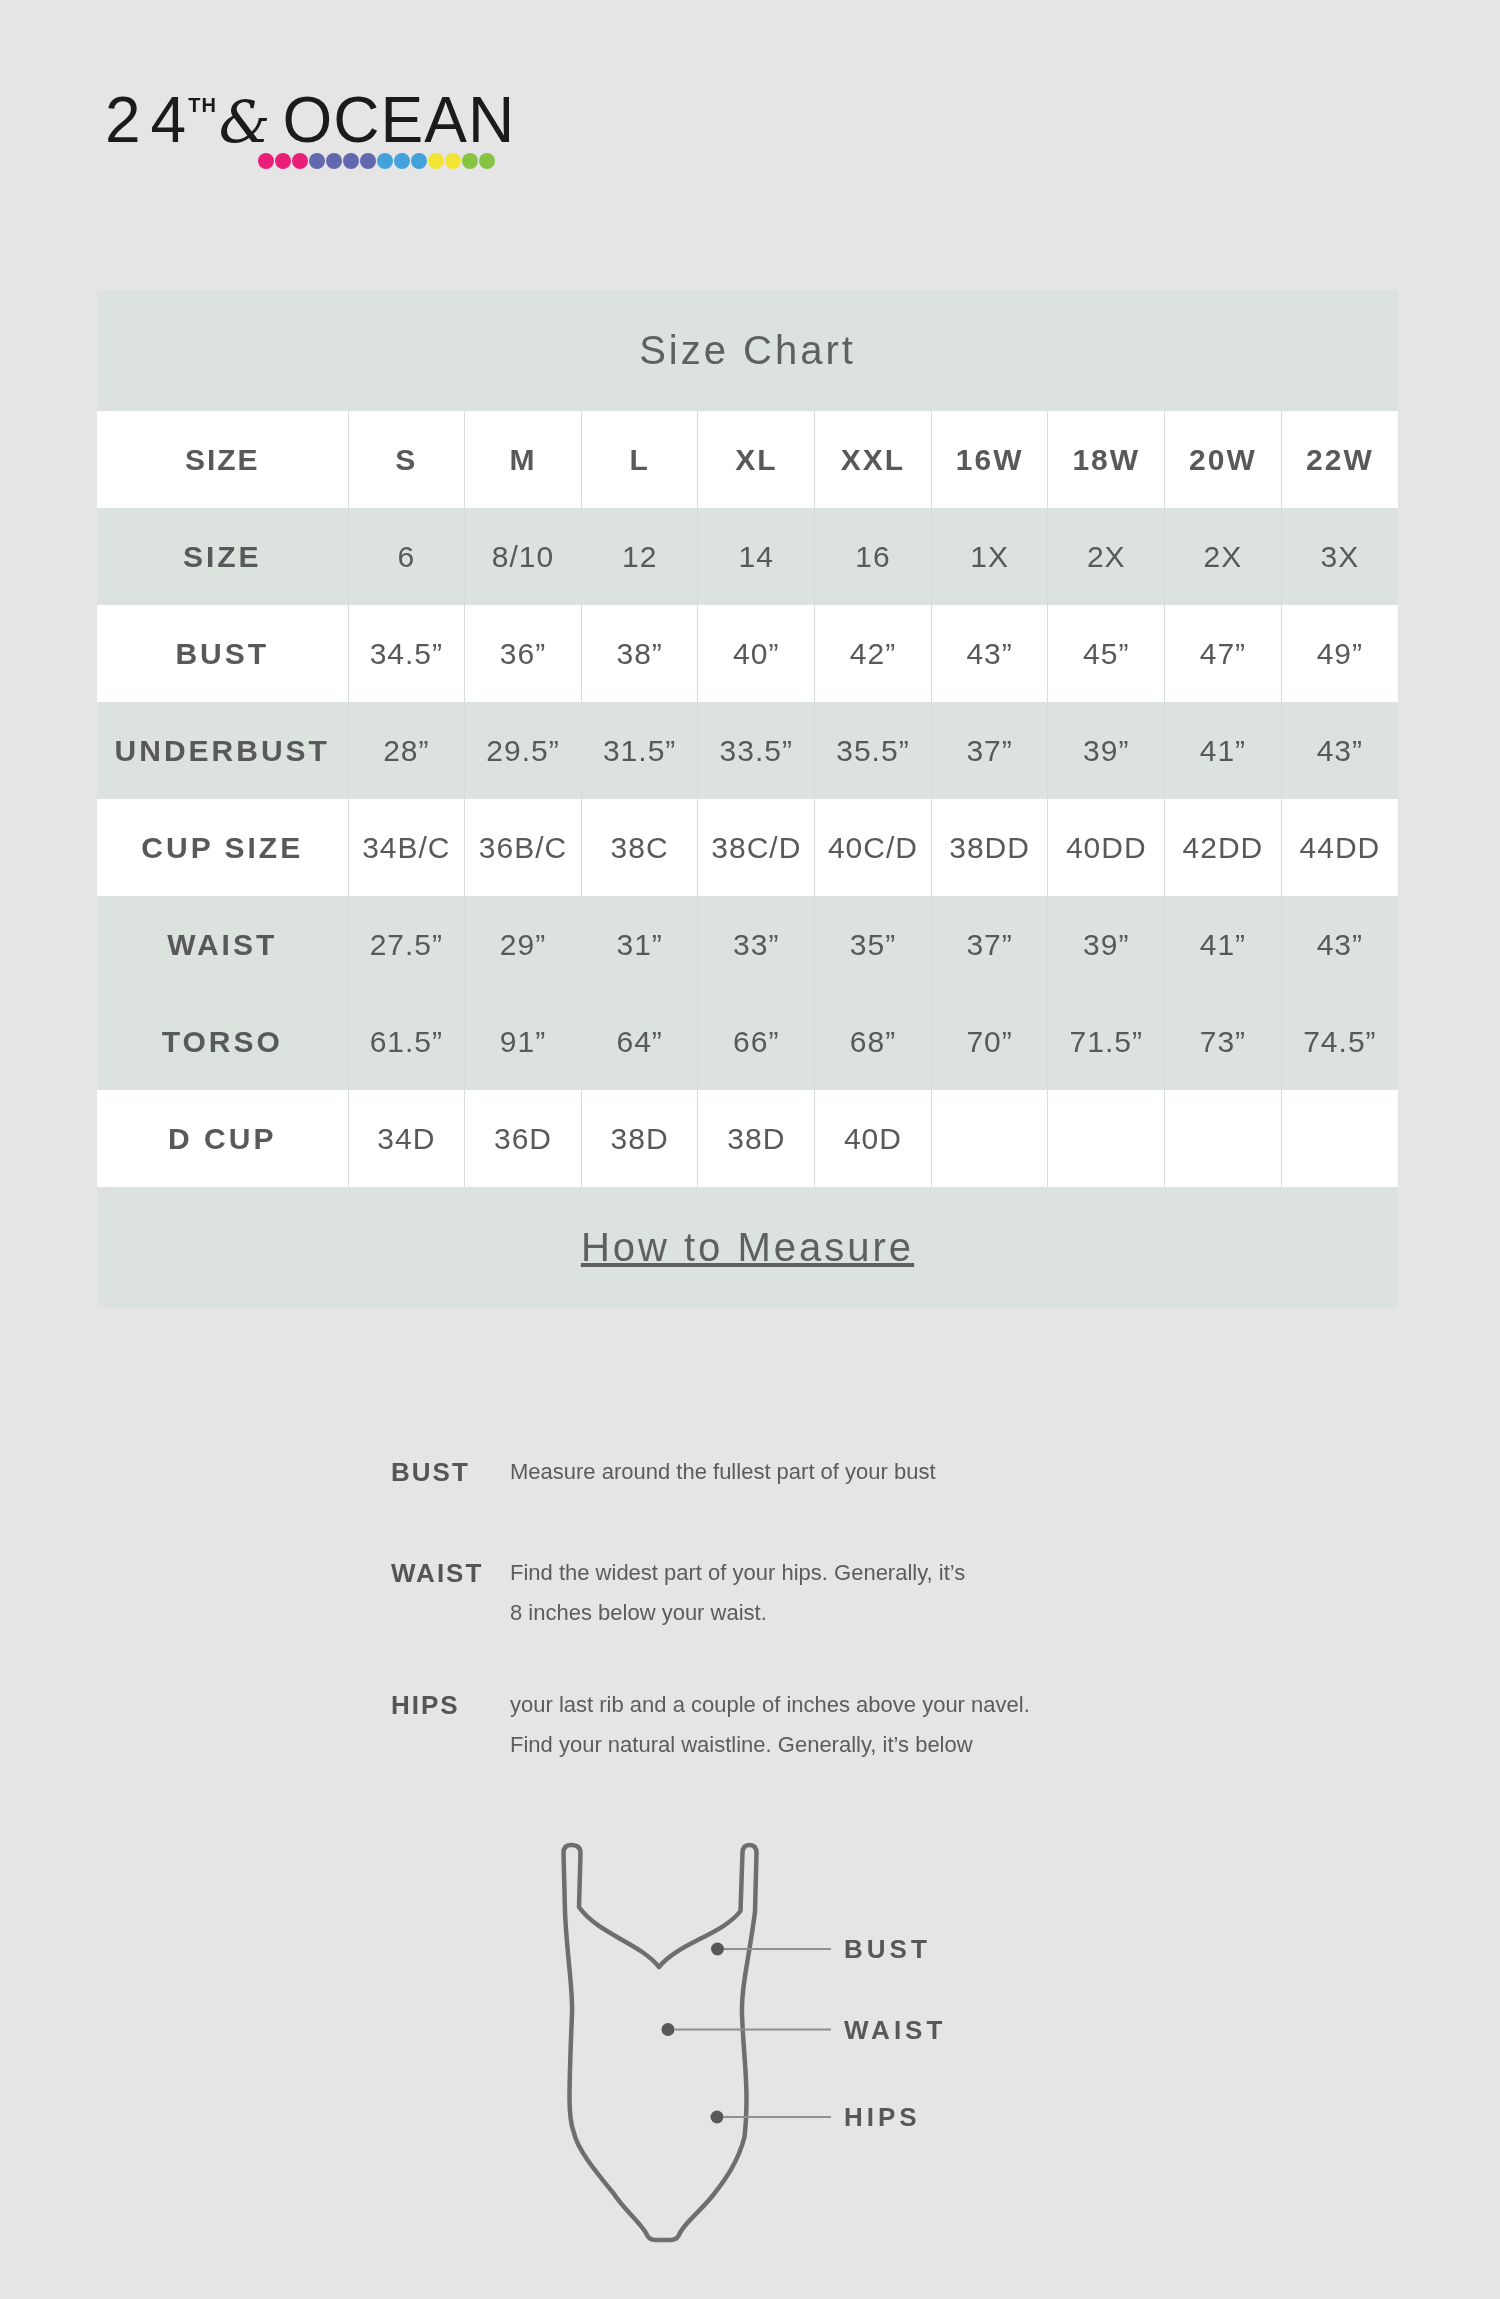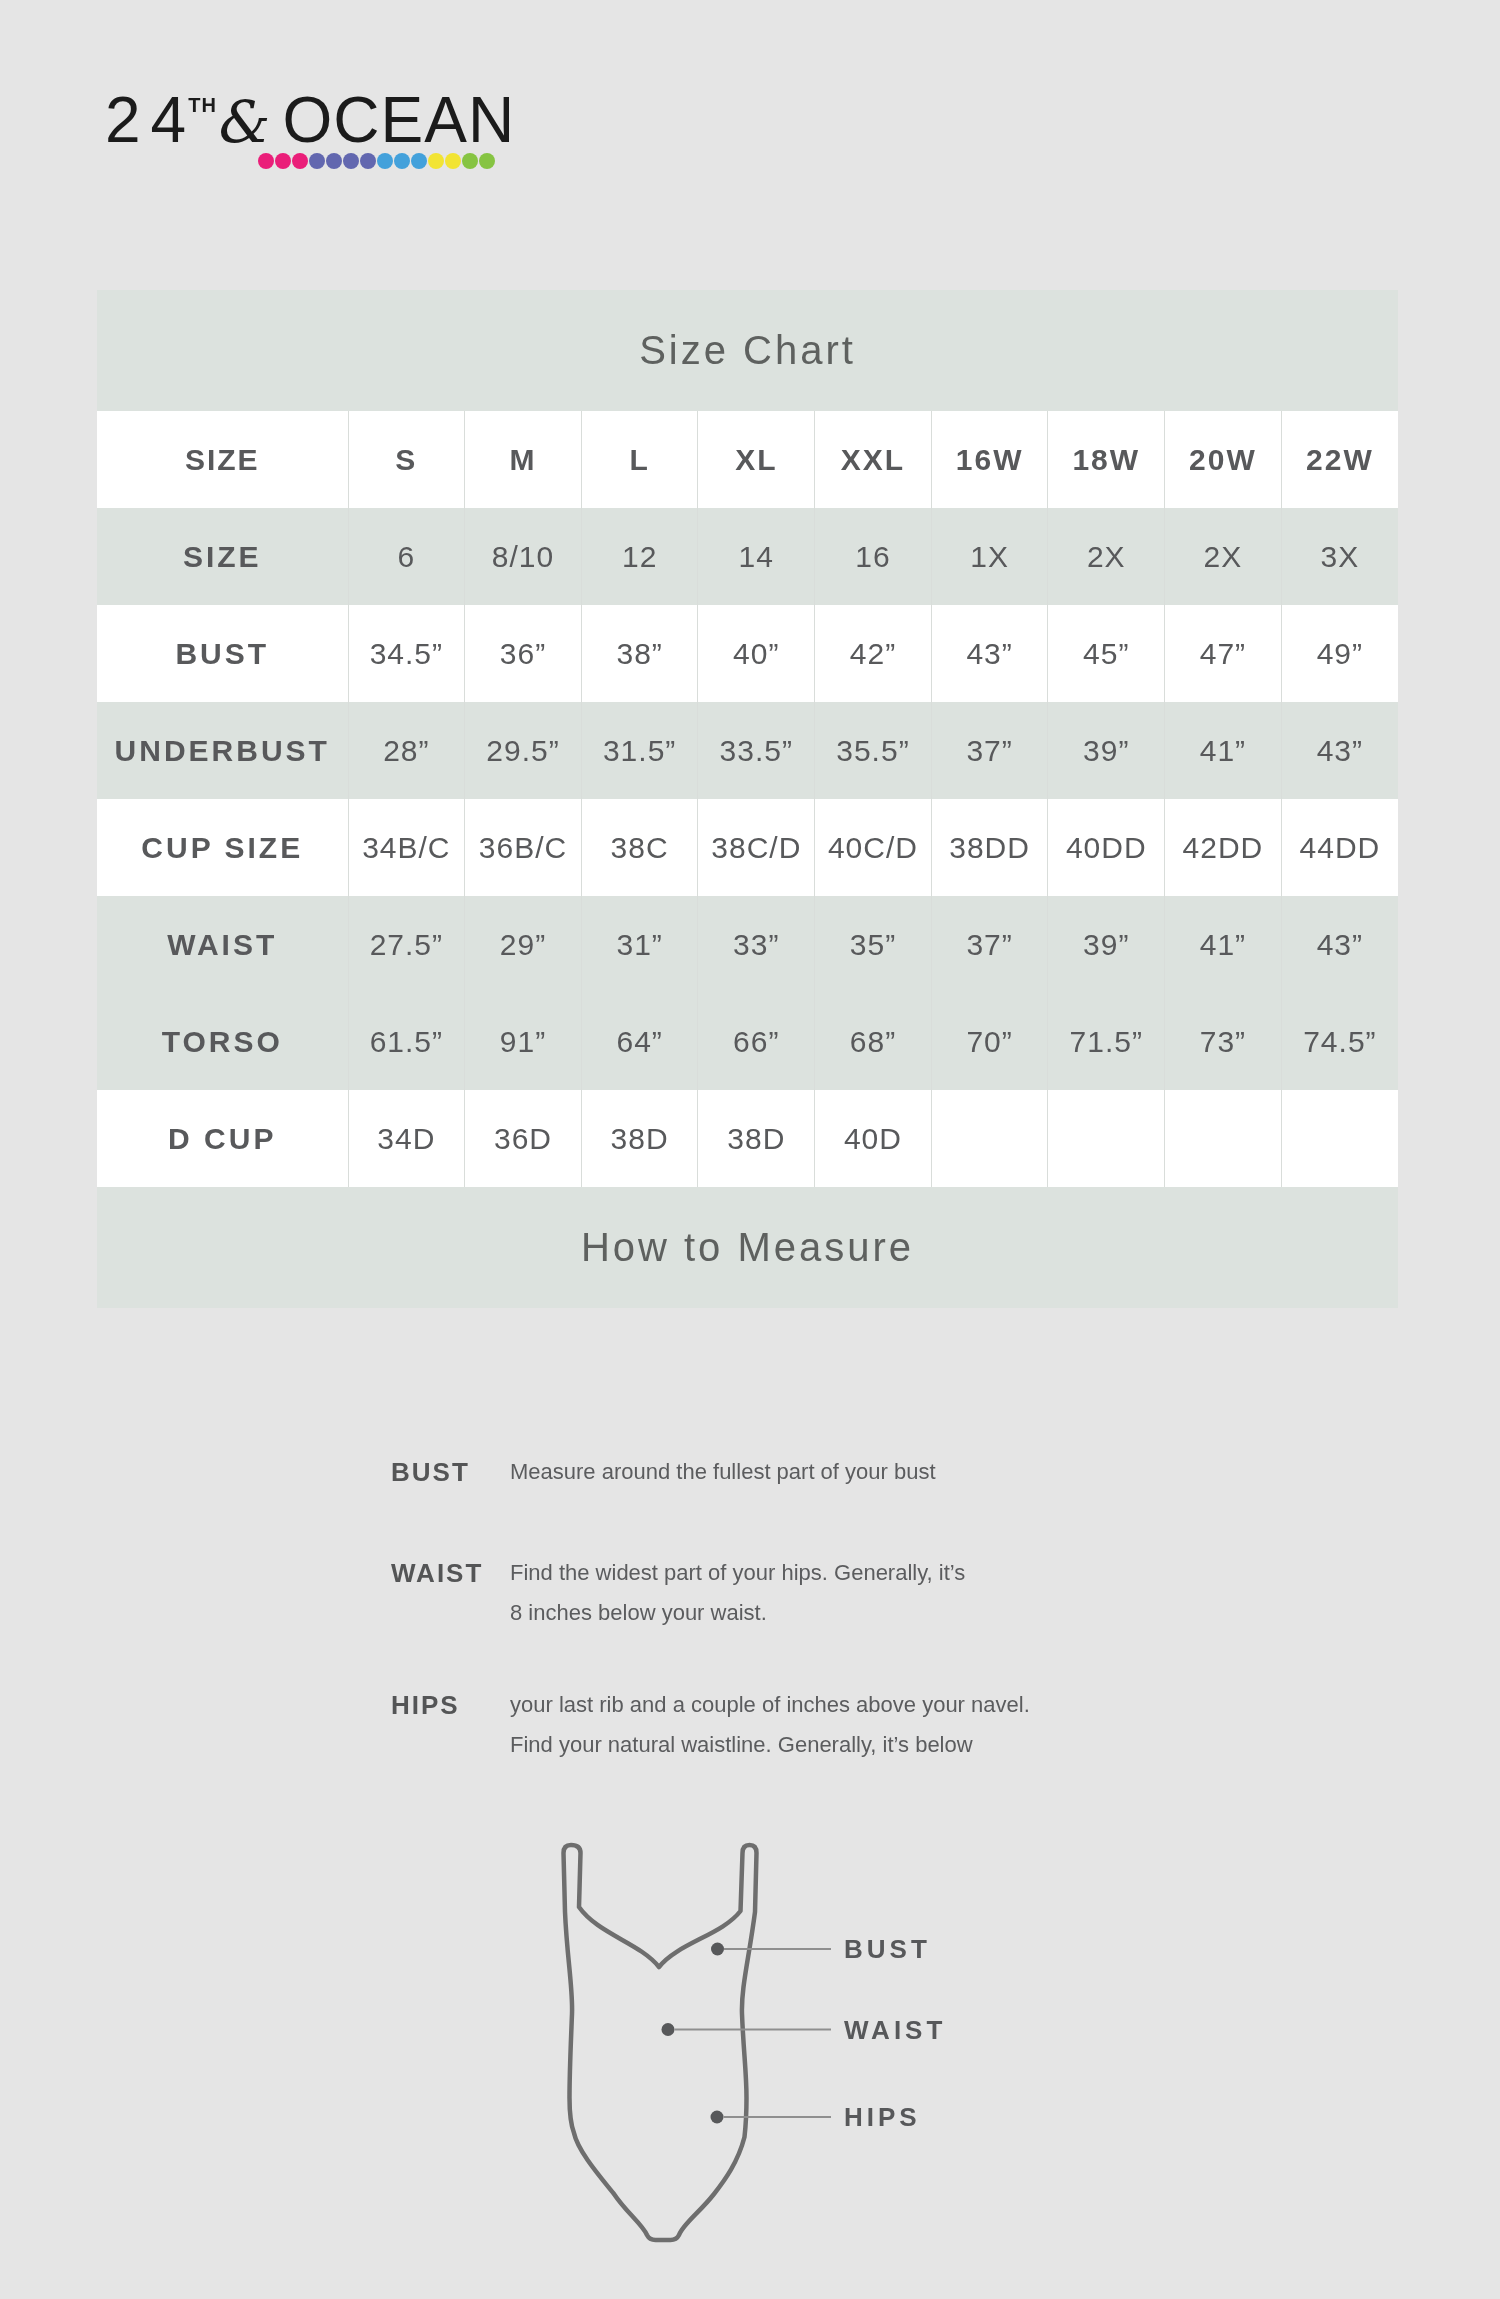--- a/index.html
+++ b/index.html
@@ -14,21 +14,21 @@
   .logo-name { font-size:64px; letter-spacing:1px; margin-left:12px; }
   .dots { position:absolute; left:258px; top:153px; display:flex; gap:1px; }
   .dot  { width:16px; height:16px; border-radius:50%; flex:0 0 auto; }
 
   
   .size-chart { position:absolute; left:97px; top:290px; width:1301px; }
   .chart-title, .how-to {
     height:121px; background:#dce2de; display:flex; align-items:center; justify-content:center;
     font-size:40px; letter-spacing:3px; color:#5e615f;
   }
-  .how-to { height:121px; }
+  .how-to { height:121px;text-decoration:underline; }
   table { width:100%; border-collapse:collapse; table-layout:fixed; }
   col.label-col { width:251px; }
   th, td {
     height:97px; text-align:center; vertical-align:middle;
     font-size:30px; color:#58595b; border-left:1px solid #d9ddda;
   }
   tr > *:first-child { border-left:none; }
   thead th { font-weight:bold; letter-spacing:2px; background:#ffffff; }
   tbody th { font-weight:bold; letter-spacing:3px; }
   tbody td { font-weight:normal; letter-spacing:1px; }

